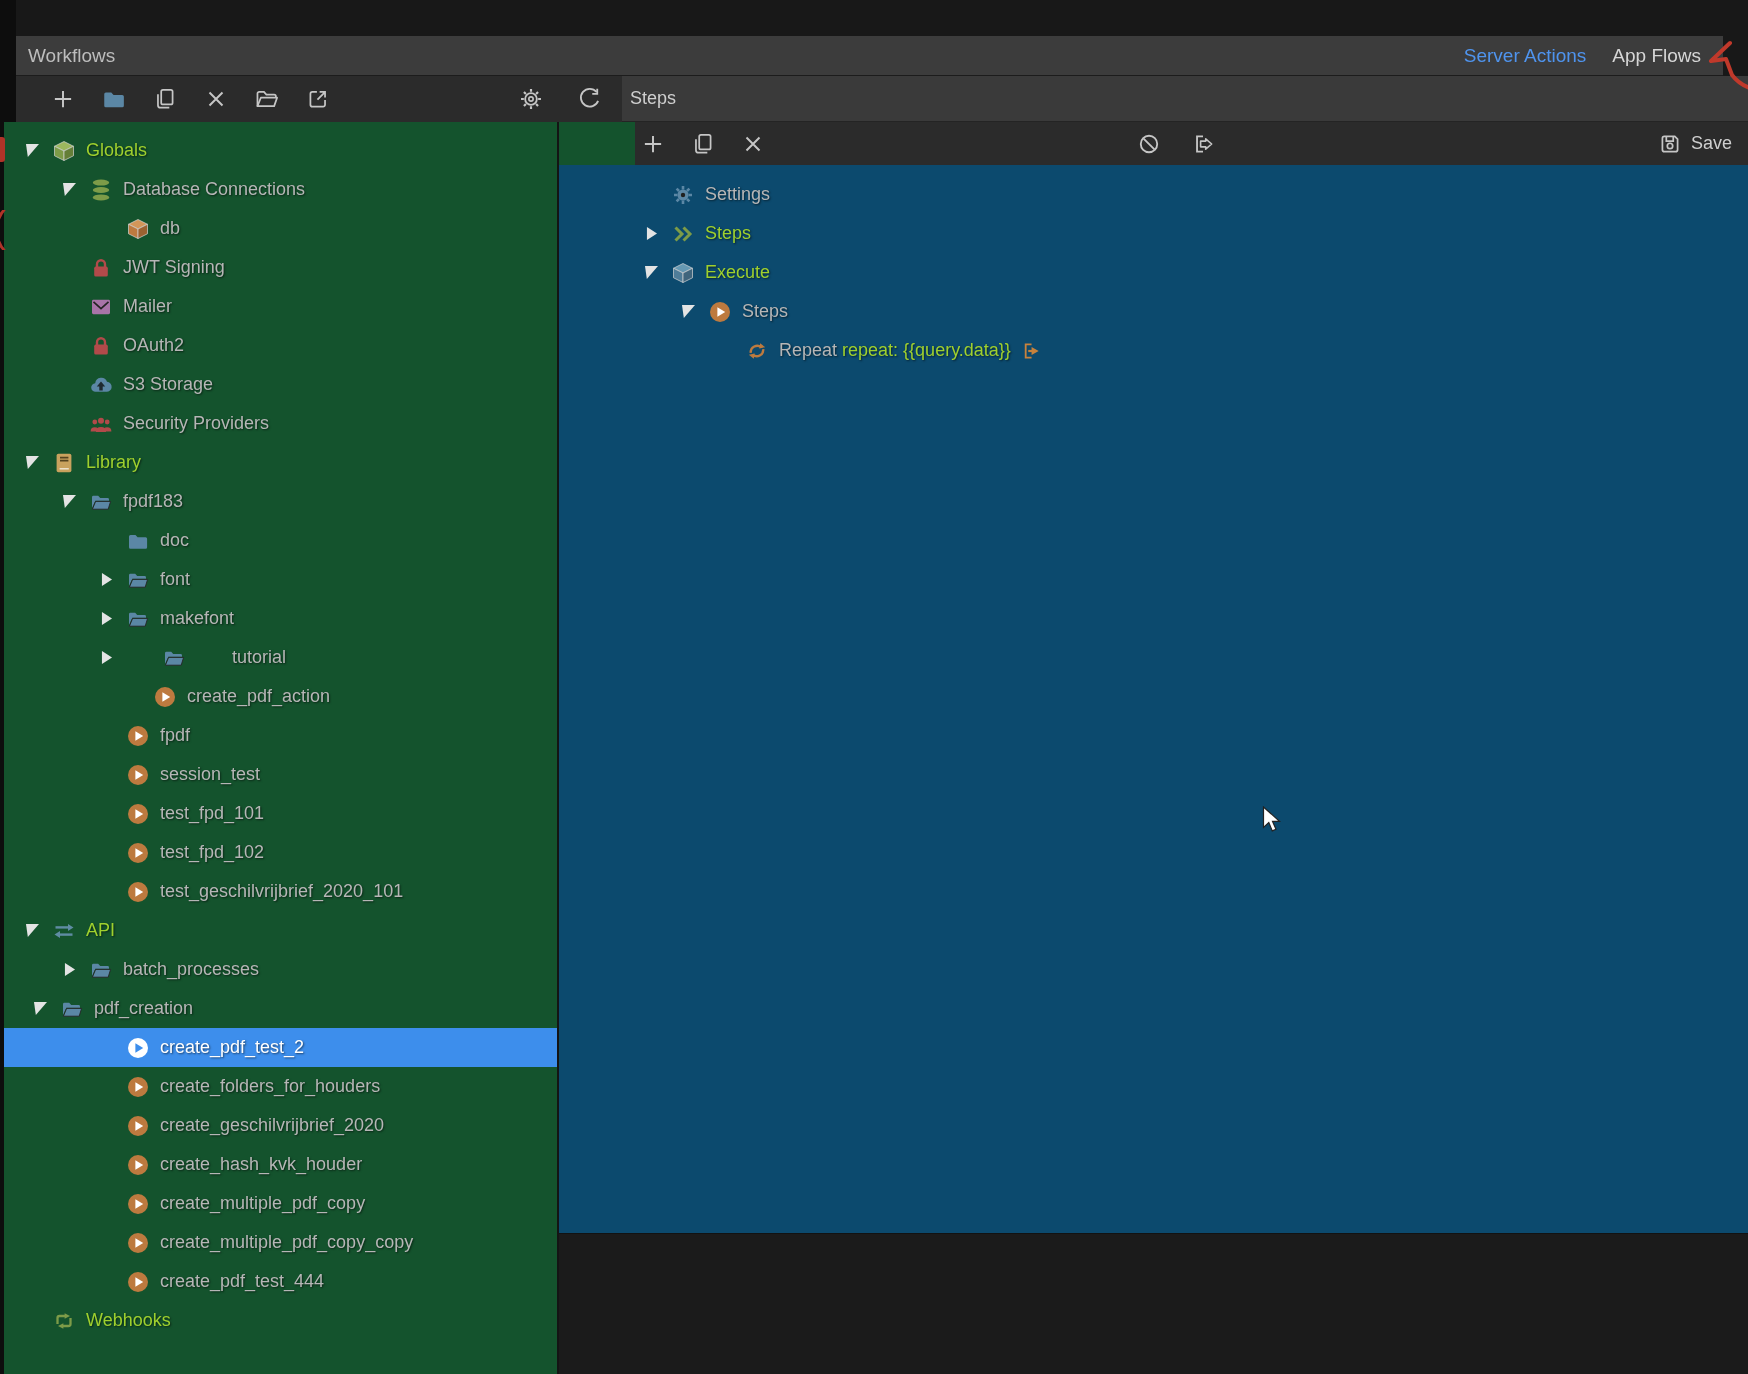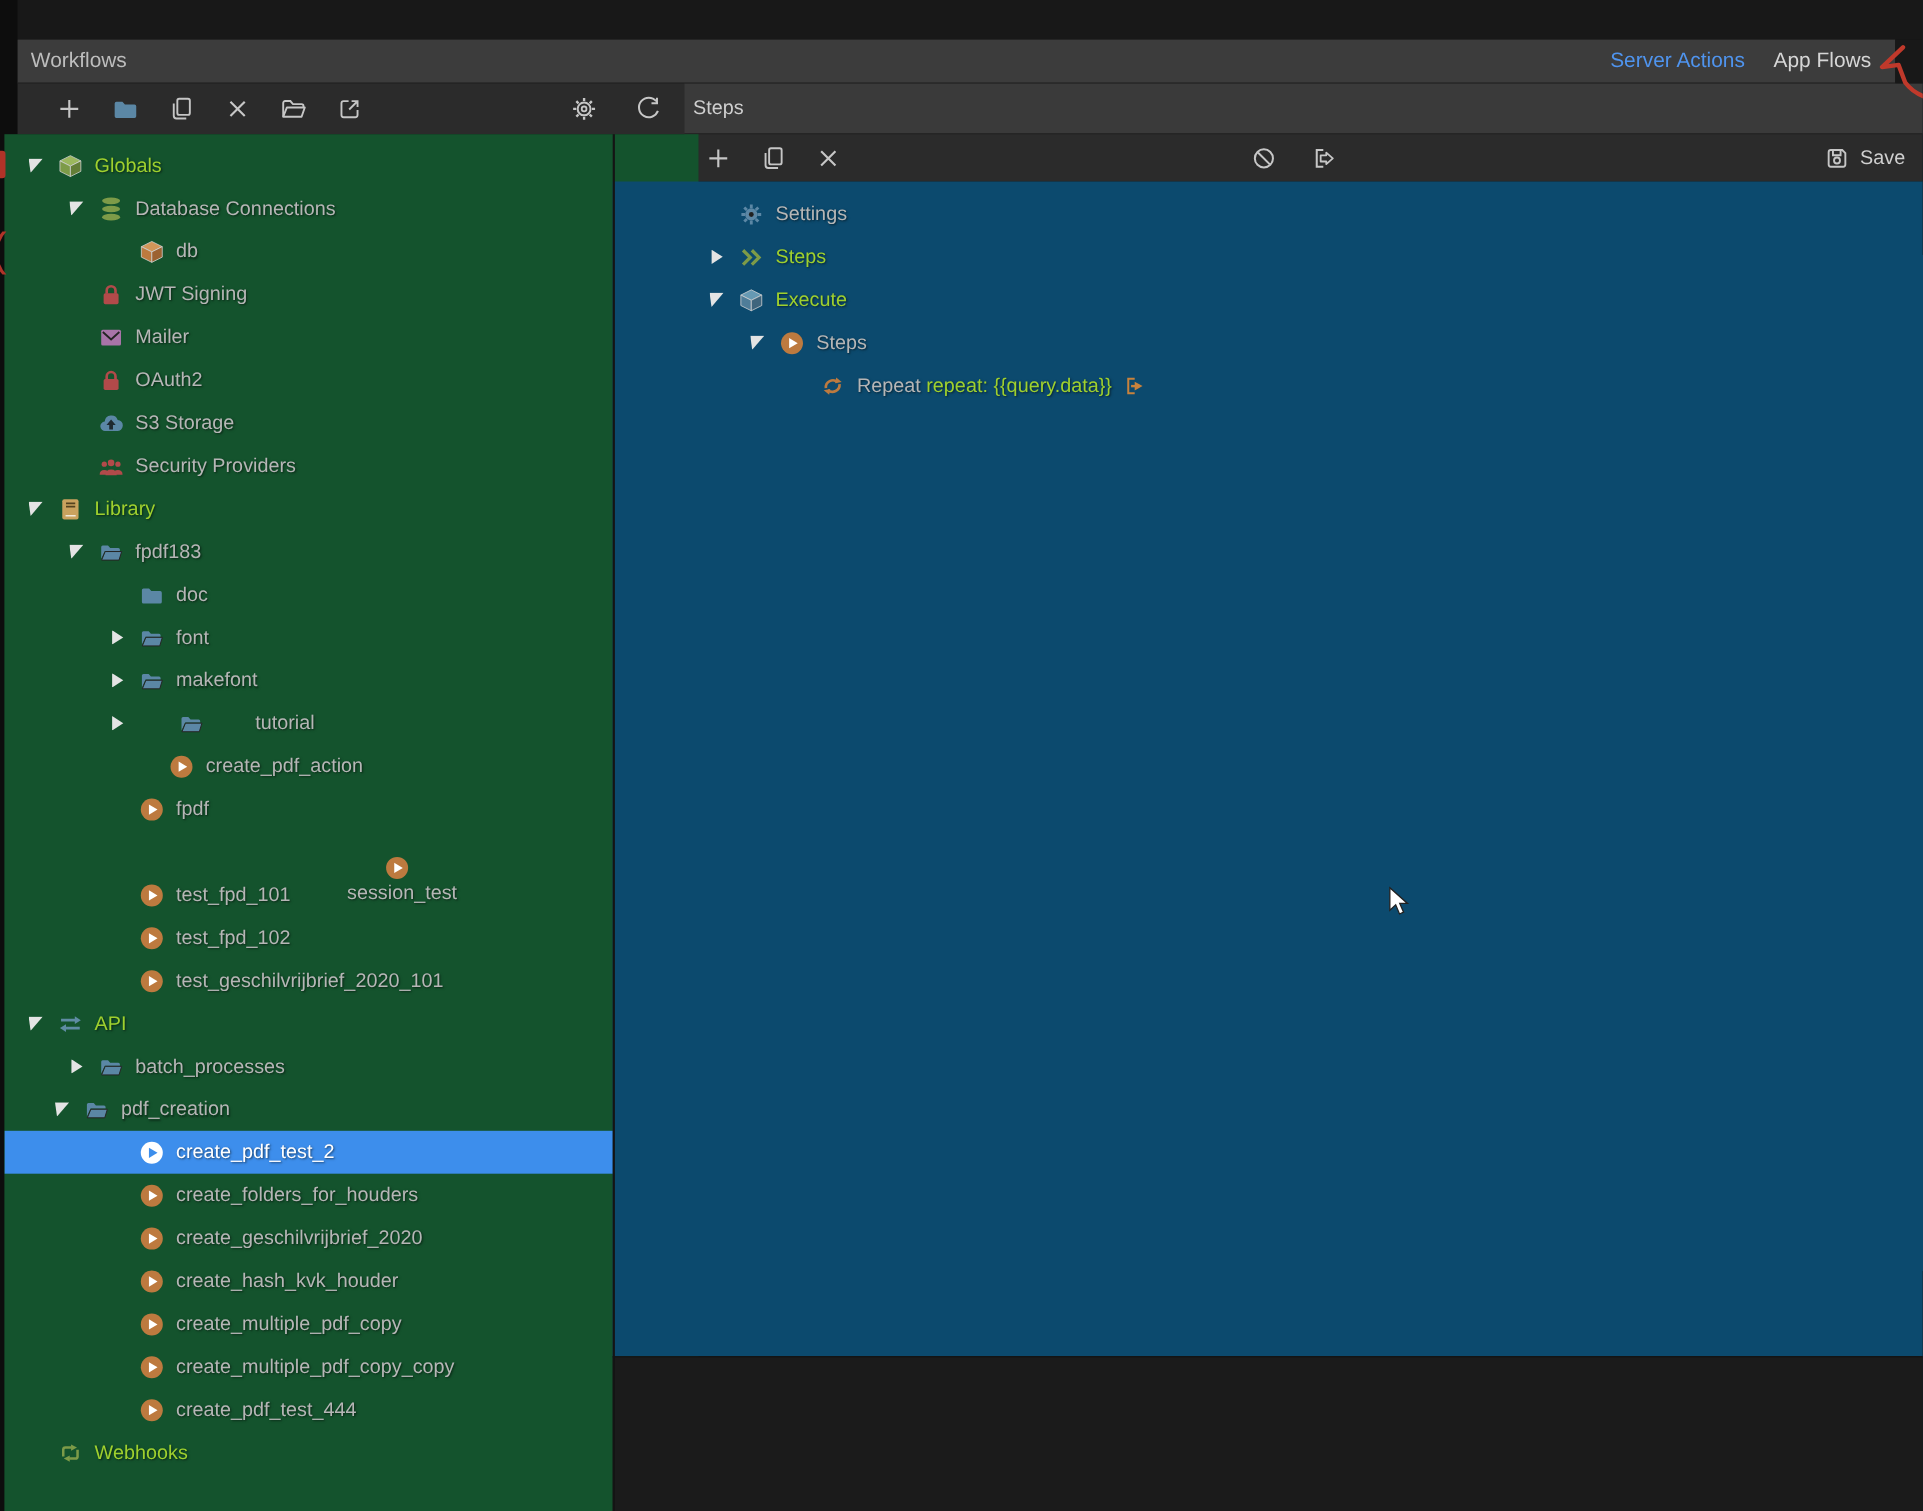--- a/index.html
+++ b/index.html
@@ -379,21 +379,21 @@
       <div class="trow" style="padding-left: 92px;">
         <span class="arr"></span>
         <span class="ticon">
           <svg viewBox="0 0 24 24">
             <circle cx="12" cy="12" r="10" fill="#bd7a3f"></circle>
             <polygon points="9.4,7.3 17.2,12 9.4,16.7" fill="#ffffff"></polygon>
           </svg>
         </span>
         <span class="lbl">fpdf</span>
       </div>
-      <div class="trow" style="padding-left: 92px; flex-direction: column;">
+      <div class="trow" style="padding-left: 92px;">
         <span class="arr"></span>
         <span class="ticon">
           <svg viewBox="0 0 24 24">
             <circle cx="12" cy="12" r="10" fill="#bd7a3f"></circle>
             <polygon points="9.4,7.3 17.2,12 9.4,16.7" fill="#ffffff"></polygon>
           </svg>
         </span>
         <span class="lbl">session_test</span>
       </div>
       <div class="trow" style="padding-left: 92px;">
@@ -441,21 +441,21 @@
       <div class="trow" style="padding-left: 55px;">
         <span class="arr col"></span>
         <span class="ticon">
           <svg viewBox="0 0 24 24">
             <path d="M3 18V7.2a1.4 1.4 0 0 1 1.4-1.4h4.8l2 2.3h7.4a1.4 1.4 0 0 1 1.4 1.4v1.3H6.3z" fill="#5b87a5"></path>
             <path d="M6.6 11.4h15l-2.4 7.8H3.4z" fill="#5b87a5" stroke="#242424" stroke-width="0.9"></path>
           </svg>
         </span>
         <span class="lbl">batch_processes</span>
       </div>
-      <div class="trow" style="padding-left: 42px;">
+      <div class="trow" style="padding-left: 26px;">
         <span class="arr exp"></span>
         <span class="ticon">
           <svg viewBox="0 0 24 24">
             <path d="M3 18V7.2a1.4 1.4 0 0 1 1.4-1.4h4.8l2 2.3h7.4a1.4 1.4 0 0 1 1.4 1.4v1.3H6.3z" fill="#5b87a5"></path>
             <path d="M6.6 11.4h15l-2.4 7.8H3.4z" fill="#5b87a5" stroke="#242424" stroke-width="0.9"></path>
           </svg>
         </span>
         <span class="lbl">pdf_creation</span>
       </div>
       <div class="trow selected" style="padding-left: 92px;">

